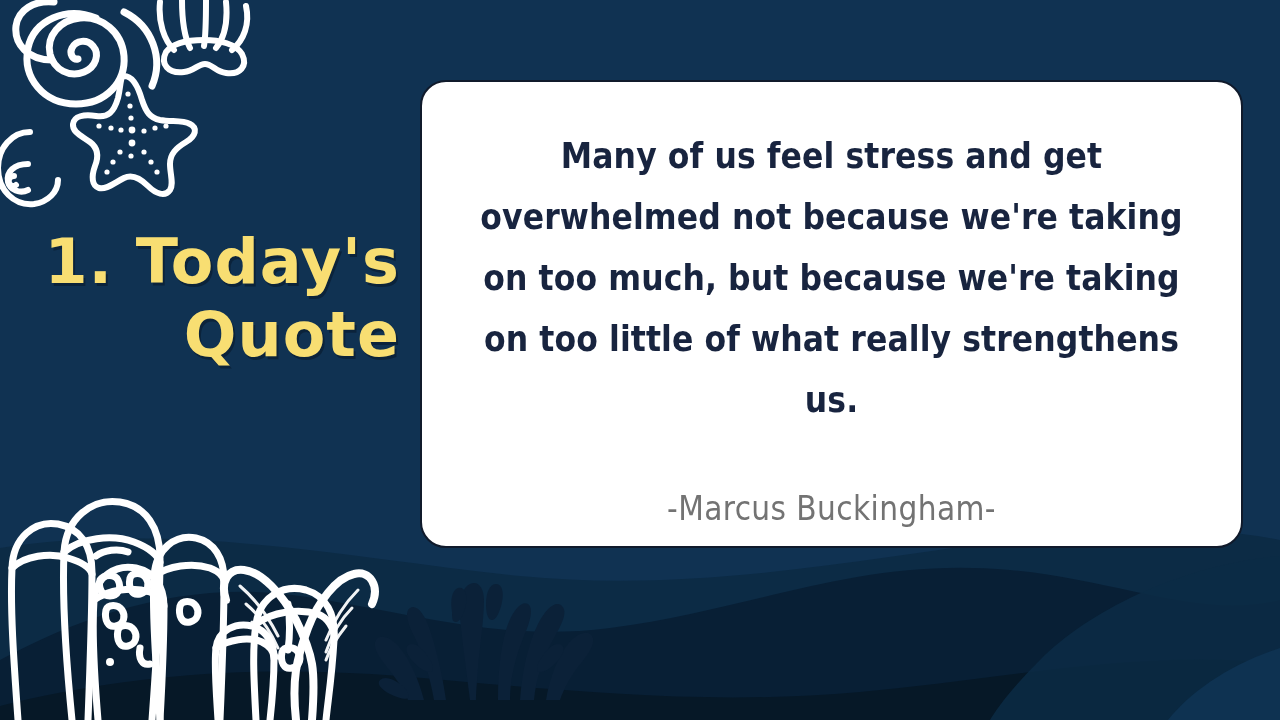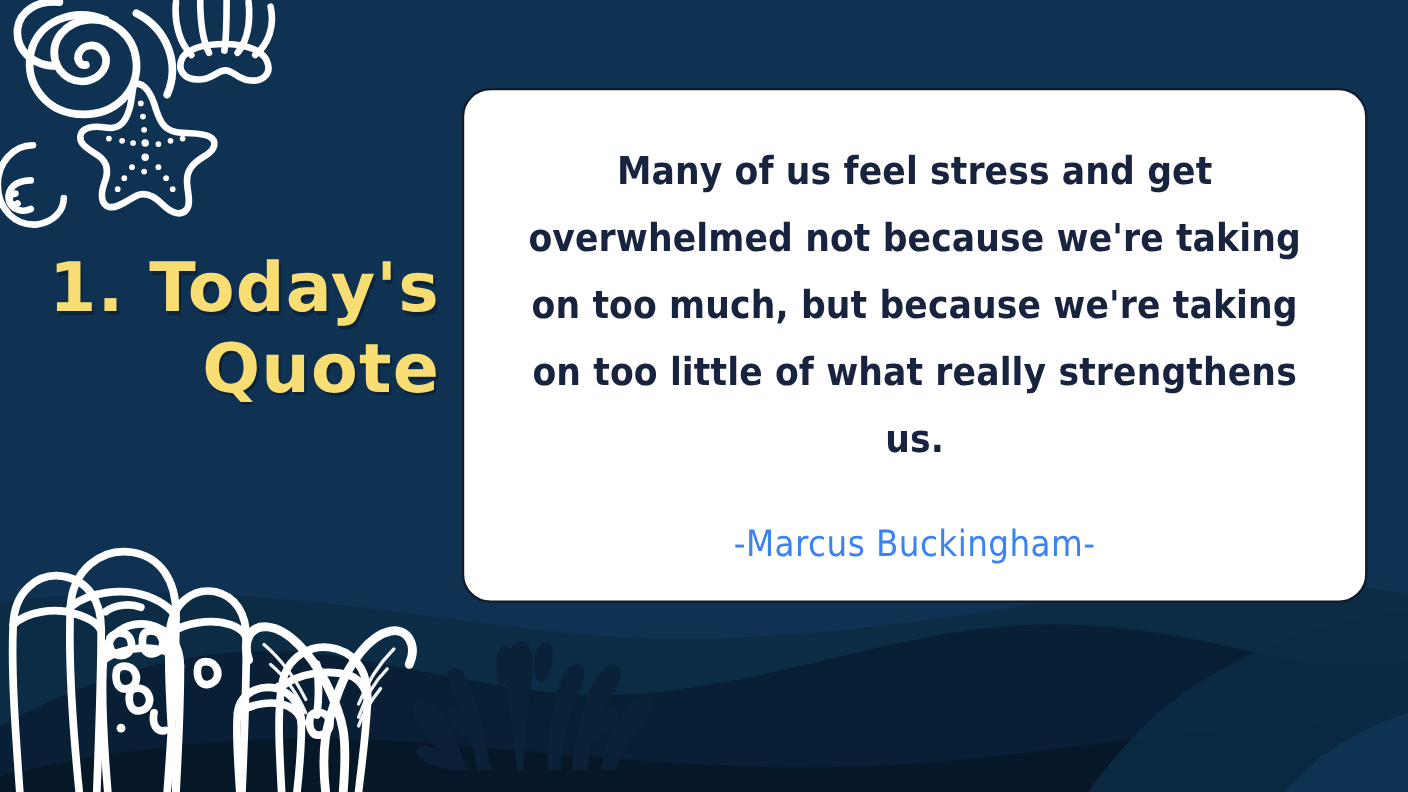--- a/index.html
+++ b/index.html
@@ -47,26 +47,26 @@
     font-stretch:condensed;
     font-size:35px;
     line-height:1.74;
     font-weight:600;
     color:#18243f;
     text-align:center;
     letter-spacing:.1px;
     max-width:730px;
   }
   #quote-author{
-    margin-top:44px;
+    margin-top:59px;
     font-family:"DejaVu Sans Condensed","Liberation Sans", sans-serif;
     font-stretch:condensed;
     font-size:33px;
     font-weight:400;
-    color:#3b82f6;
+    color:#737373;
     letter-spacing:.4px;
     text-align:center;
   }
 </style>
 </head>
 <body>
 
 <div id="slide">
 
   <svg class="layer" viewBox="0 0 1280 720" preserveAspectRatio="none">

